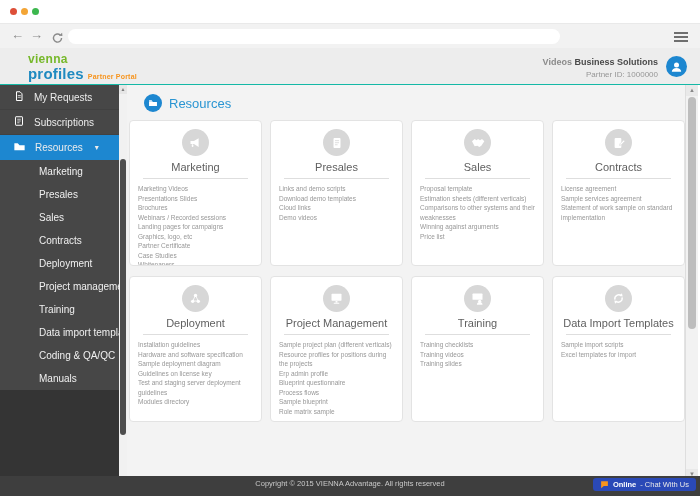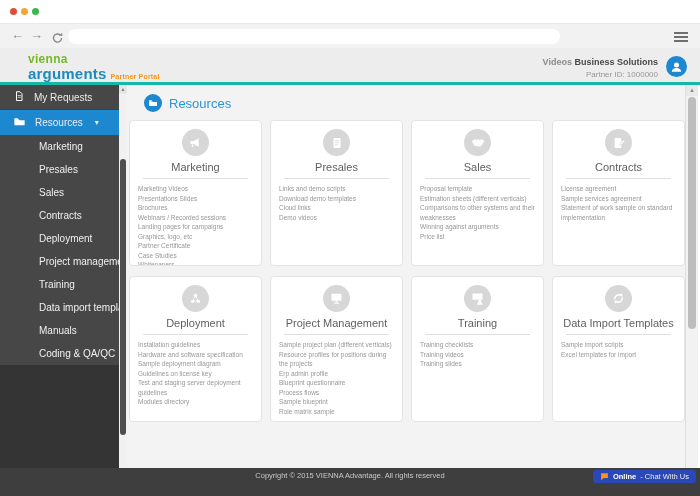--- a/index.html
+++ b/index.html
@@ -16,21 +16,21 @@
   .nav-arrow { position:absolute; top:3px; font-size:13px; color:#8a8a8a; cursor:default; }
   .nav-back { left:11px; } .nav-fwd { left:30px; }
   .nav-refresh { position:absolute; top:6px; left:51px; width:13px; height:13px; }
   .url-bar { position:absolute; top:5px; left:68px; width:492px; height:15px; background:#fff;
              border:none; border-radius:8px; outline:none; font-size:9px; padding:0 8px; color:#555; }
   .hamburger { position:absolute; top:8px; right:12px; width:14px; }
   .hamburger div { height:1.6px; background:#6f6f6f; margin-bottom:2.4px; }
 
   
   .portal-header { position:absolute; top:48px; left:0; right:0; height:37px; background:#ededed;
-                   border-bottom:3px solid #14b8a6; }
+                   border-bottom:1px solid #14b8a6; }
   .logo { position:absolute; left:28px; top:5px; line-height:1; }
   .logo-line1 { font-size:12px; font-weight:bold; color:#76b82a; letter-spacing:.3px; }
   .logo-line2 { font-size:15px; font-weight:bold; color:#1f8ac0; letter-spacing:.2px; margin-top:1px; }
   .logo-tag { font-size:7px; font-weight:bold; color:#f7941d; margin-left:4px; letter-spacing:.2px; }
   .welcome-block { position:absolute; right:42px; top:9px; text-align:right; }
   .welcome-line { font-size:9px; color:#8b8b8b; font-weight:bold; }
   .welcome-line b { color:#4a4a4a;text-align:center; }
   .partner-id { font-size:8px; color:#979797; margin-top:3px; }
   .avatar { position:absolute; right:13px; top:8px; width:21px; height:21px; border-radius:50%;
             background:#1d87d0; display:flex; align-items:center; justify-content:center; }
@@ -76,21 +76,21 @@
   
   .right-scroll { position:absolute; right:2px; top:85px; width:13px; bottom:16px; background:#f2f2f2;
                   border-left:1px solid #dedede; }
   .right-scroll .arr-up, .right-scroll .arr-dn { position:absolute; left:0; width:12px; height:11px;
                   font-size:6px; color:#888; text-align:center; line-height:11px; background:#e9e9e9; }
   .right-scroll .arr-up { top:0; } .right-scroll .arr-dn { bottom:0; }
   .right-thumb { position:absolute; left:2px; width:8px; top:12px; height:232px; background:#bdbdbd;
                  border-radius:4px; }
 
   
-  .footer { position:absolute; left:0; right:0; bottom:0; height:28px; background:#3e3e3e; }
+  .footer { position:absolute; left:0; right:0; bottom:0; height:20px; background:#3e3e3e; }
   .copyright { text-align:center; font-size:7.5px; color:#c9c9c9; line-height:16px; }
   .chat-widget { position:absolute; right:4px; top:1.5px; height:13px; background:#2a49b7;
                  border-radius:3px; display:flex; align-items:center; gap:4px; padding:0 7px;
                  cursor:pointer; }
   .chat-status { font-size:7.5px; color:#fff; font-weight:bold; }
   .chat-label { font-size:7.5px; color:#e8e8e8;text-align:center; }
 </style>
 </head>
 <body>
 
@@ -115,21 +115,21 @@
   <div class="hamburger">
     <div></div>
       <div></div>
       <div></div>
   </div>
 </div>
 
 <div class="portal-header">
   <div class="logo">
     <div class="logo-line1">vienna</div>
-    <div class="logo-line2"><span>arguments</span><span class="logo-tag">Partner Portal</span></div>
+    <div class="logo-line2"><span>profiles</span><span class="logo-tag">Partner Portal</span></div>
   </div>
   <div class="welcome-block">
     <div class="welcome-line"><span>Videos</span> <b>Business Solutions</b></div>
     <div class="partner-id">Partner ID: 1000000</div>
   </div>
   <div class="avatar">
     <svg width="15" height="15" viewBox="0 0 24 24">
       <circle cx="12" cy="9.5" r="4" fill="#fff"></circle>
       <path d="M4.5 20.5a7.5 6.2 0 0 1 15 0z" fill="#fff"></path>
     </svg>
@@ -137,41 +137,49 @@
 </div>
 
 <div class="sidebar">
   <div class="nav-item" id="nav-0">
     <span>
       <svg width="12" height="12" viewBox="0 0 24 24">
         <path fill="none" stroke="#fff" stroke-width="2" d="M7 3.5h7l4 4V21H7z"></path>
         <path stroke="#fff" stroke-width="1.4" d="M9.5 11h6M9.5 14.5h6"></path>
       </svg></span>
     <span>My Requests</span>
+  </div>
+  <div class="nav-item" id="nav-1">
+    <span>
+      <svg width="12" height="12" viewBox="0 0 24 24">
+        <rect x="5" y="3.5" width="14" height="17" rx="1" fill="none" stroke="#fff" stroke-width="2"></rect>
+        <path stroke="#fff" stroke-width="1.4" d="M8.5 8.5h7M8.5 12h7M8.5 15.5h4.5"></path>
+      </svg></span>
+    <span>Subscriptions</span>
   </div>
   <div class="nav-item active" id="nav-3">
     <span>
       <svg width="13" height="13" viewBox="0 0 24 24">
         <path fill="#fff" d="M2.5 7.5h7.5l2 2h9.5V19h-19z"></path>
         <path fill="#fff" d="M2.5 5.5h6l1.5 1.5h-7.5z"></path>
       </svg></span>
     <span>Resources</span>
     <span class="caret">▾</span>
   </div>
   <div class="subitems">
       <div class="subitem">Marketing</div>
       <div class="subitem">Presales</div>
       <div class="subitem">Sales</div>
       <div class="subitem">Contracts</div>
       <div class="subitem">Deployment</div>
       <div class="subitem">Project management</div>
       <div class="subitem">Training</div>
       <div class="subitem">Data import templates</div>
+      <div class="subitem">Coding &amp; QA/QC</div>
       <div class="subitem">Manuals</div>
-      <div class="subitem">Coding &amp; QA/QC</div>
     </div>
   <div class="sidebar-filler"></div>
 </div>
 
 <div class="side-scroll">
   <div class="arr">▲</div>
   <div class="side-thumb"></div>
 </div>
 
 <div class="main">

